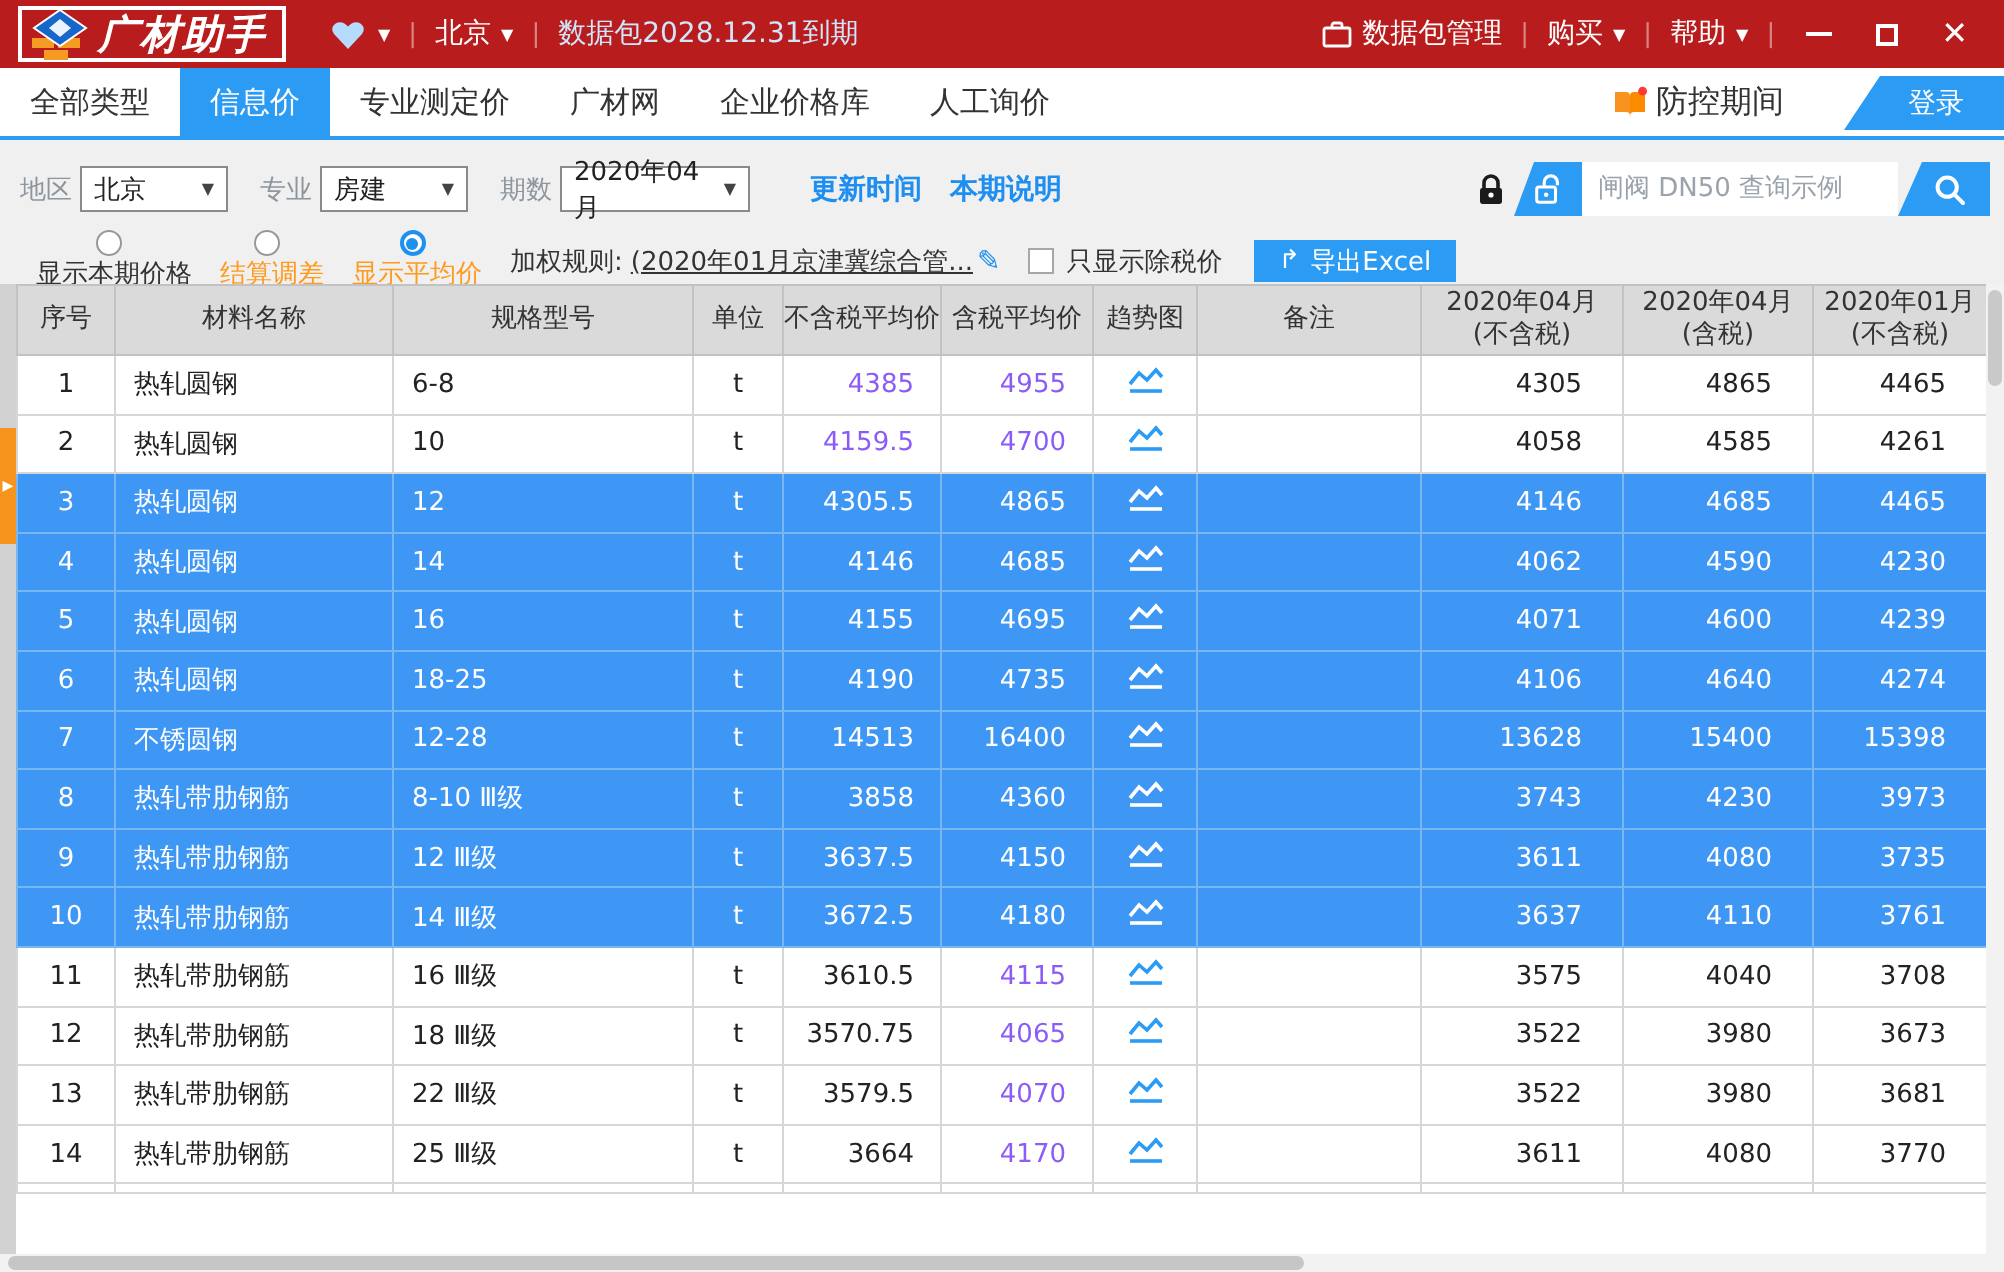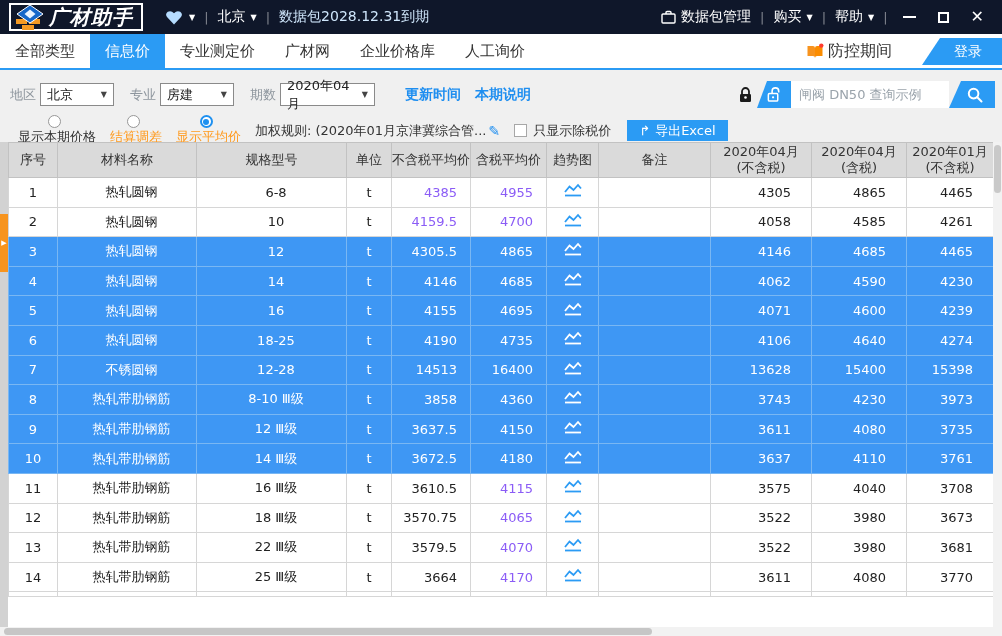--- a/index.html
+++ b/index.html
@@ -1,20 +1,20 @@
 <!DOCTYPE html>
 <html><head>
 <meta charset="utf-8">
 <style>
   * { margin:0; padding:0; box-sizing:border-box; }
   html,body { width:1002px; height:636px; overflow:hidden; }
   body { font-family:"DejaVu Sans","Liberation Sans",sans-serif; background:#f0f0f0; position:relative; }
 
   
-  .titlebar { position:absolute; left:0; top:0; width:1002px; height:34px; background:#0f172a; display:flex; align-items:center; color:#fff; }
+  .titlebar { position:absolute; left:0; top:0; width:1002px; height:34px; background:#b91c1c; display:flex; align-items:center; color:#fff; }
   .logo-box { display:flex; align-items:center; gap:4px; border:2px solid #fff; margin-left:9px; padding:1px 8px 1px 4px; height:28px; }
   .logo-text { font-size:20px; font-weight:bold; font-style:italic; letter-spacing:1px; }
   .tb-item { display:flex; align-items:center; gap:5px; font-size:14px; }
   .tb-sep { color:rgba(255,255,255,.45); margin:0 9px; font-size:13px; }
   .tb-caret { font-size:8px; color:#fff; }
   .tb-dim { color:#cfe6fb; }
   .tb-right { margin-left:auto; display:flex; align-items:center; }
   .win-btns { display:flex; align-items:center; gap:22px; margin:0 18px 0 6px; }
   .win-min { width:13px; height:2px; background:#fff; display:inline-block; }
   .win-max { width:11px; height:11px; border:2px solid #fff; display:inline-block; }
@@ -42,35 +42,35 @@
   .search-input::placeholder { color:#9aa3ab; }
   .search-btn { width:46px; height:27px; background:#2b9bf4; clip-path:polygon(12px 0,100% 0,100% 100%,0 100%); display:flex; align-items:center; justify-content:center; padding-left:6px; }
 
   
   .optionsbar { position:absolute; left:0; top:119px; width:1002px; height:23px; background:#f0f0f0; display:flex; align-items:center; padding-left:18px; font-size:13px; color:#333; }
   .radio { width:13px; height:13px; border:1px solid #979797; border-radius:50%; background:#fff; display:inline-block; margin-right:5px; flex:none; }
   .radio.checked { border:2px solid #1e90f0; position:relative; }
   .radio.checked::after { content:""; position:absolute; inset:1.5px; background:#1e90f0; border-radius:50%; }
   .opt-item { display:flex; align-items:center; margin-right:14px;flex-direction:column; }
   .orange-text { color:#ff9a1e; }
-  .rule-link { color:#333; margin-left:4px; }
+  .rule-link { color:#333; text-decoration:underline; margin-left:4px; }
   .pencil { color:#1e8ef0; font-size:14px; margin-left:2px; }
   .checkbox { width:13px; height:13px; border:1px solid #a7a7a7; background:#fff; display:inline-block; margin:0 6px 0 14px; flex:none; }
   .export-btn { height:21px; background:#2b9bf4; color:#fff; font-size:13px; display:flex; align-items:center; padding:0 12px; gap:5px; margin-left:16px; }
 
   
   .gutter { position:absolute; left:0; top:142px; width:8px; height:485px; background:#d2d2d2; }
   .expander { position:absolute; left:0; top:214px; width:8px; height:58px; background:#f7941e; color:#fff; font-size:7px; display:flex; align-items:center; justify-content:center; }
   .table-wrap { position:absolute; left:8px; top:142px; width:985px; height:485px; overflow:hidden; background:#fff; }
   table { border-collapse:collapse; table-layout:fixed; width:985px; }
   th { background:#dadada; color:#333; font-size:13px; font-weight:normal; height:35px; border:1px solid #c2c2c2; white-space:pre-line; line-height:1.25; }
   td { font-size:13px; color:#222; height:29.6px; border:1px solid #d6d6d6; overflow:hidden; white-space:nowrap; }
   tr.sel td { background:#3e97f4; color:#fff; border-color:#79b7f3; }
   td.c-center { text-align:center; }
-  td.c-left { text-align:center; padding-left:9px; }
+  td.c-left { text-align:left; padding-left:9px; }
   td.c-right { text-align:right; }
   td.pr14 { padding-right:13px; }
   td.pr20 { padding-right:20px; }
   td.red { color:#8b5cf6; }
   td.trend-cell { text-align:center; color:#2b9bf4; }
   tr.sel td.trend-cell { color:#fff; }
   tr.partial td { height:5px; }
 
   
   .v-scroll { position:absolute; right:0; top:142px; width:9px; height:485px; background:#f2f2f2; }

